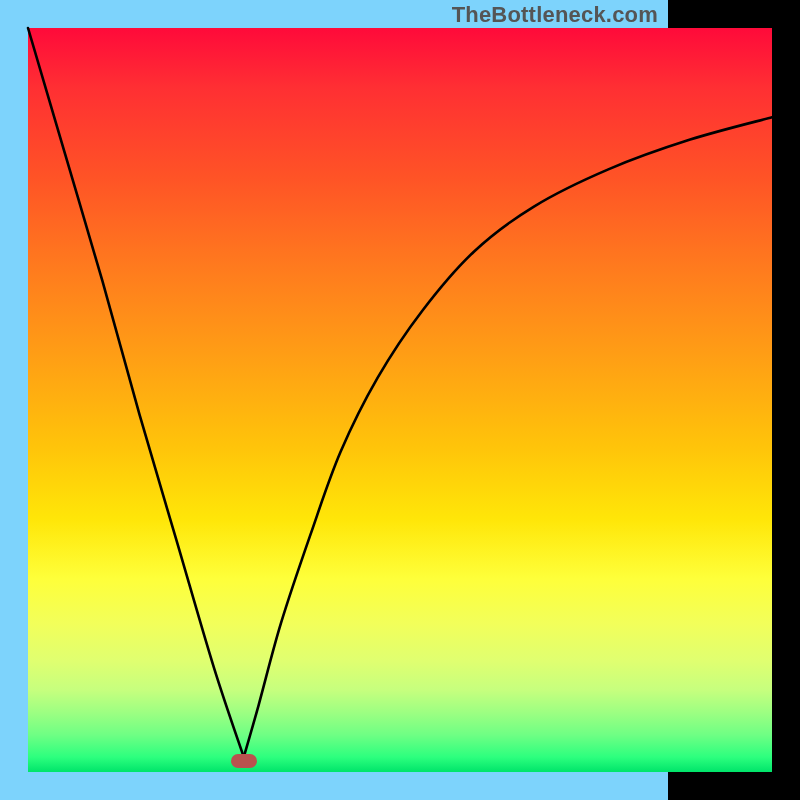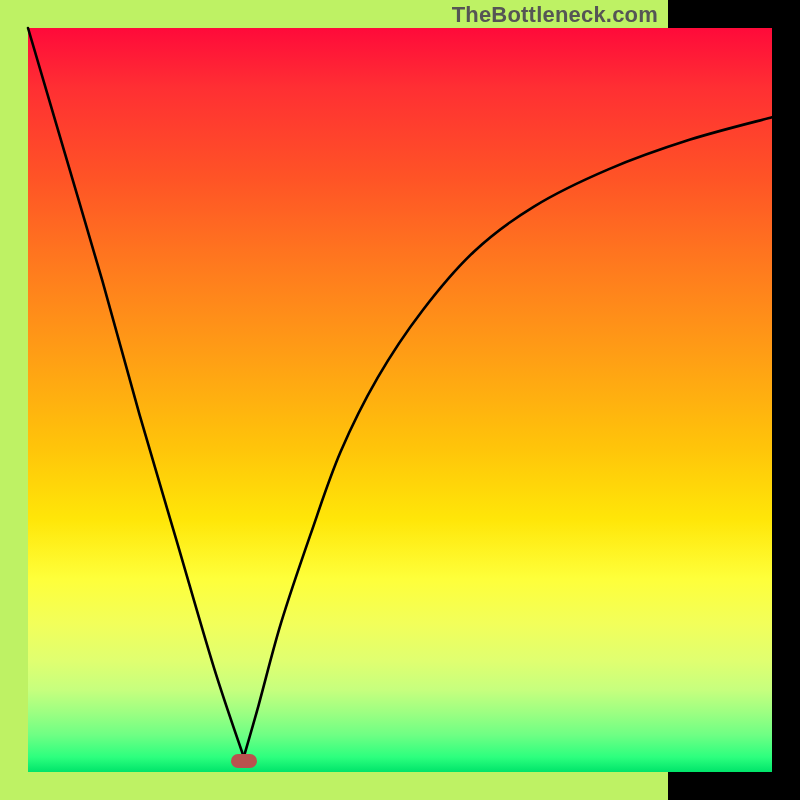--- a/index.html
+++ b/index.html
@@ -8,21 +8,21 @@
     width: 800px;
     height: 800px;
     background: #000;
     font-family: Arial, Helvetica, sans-serif;
     overflow: hidden;
   }
   .outer {
     position: relative;
     width: 668px;
     height: 800px;
-    background: #bef264;
+    background: #7dd3fc;
   }
   .watermark {
     position: absolute;
     top: 2px;
     right: 10px;
     color: #555;
     font-size: 22px;
     font-weight: 600;
     letter-spacing: 0.2px;
     user-select: none;

